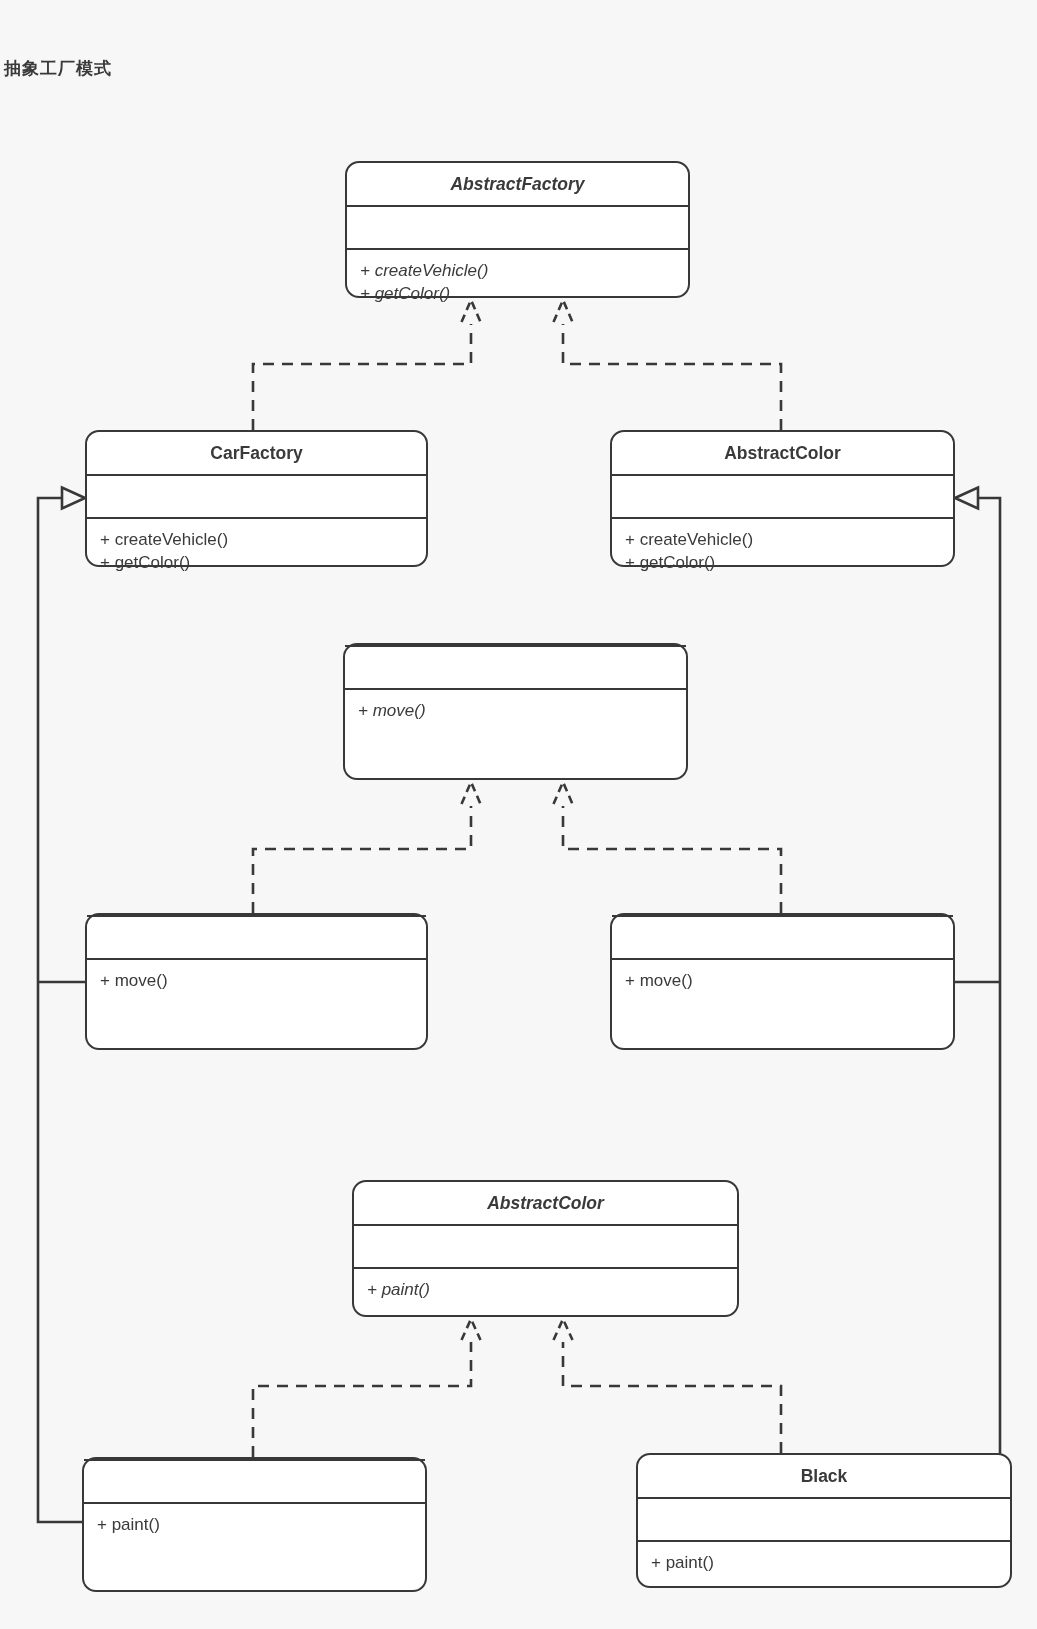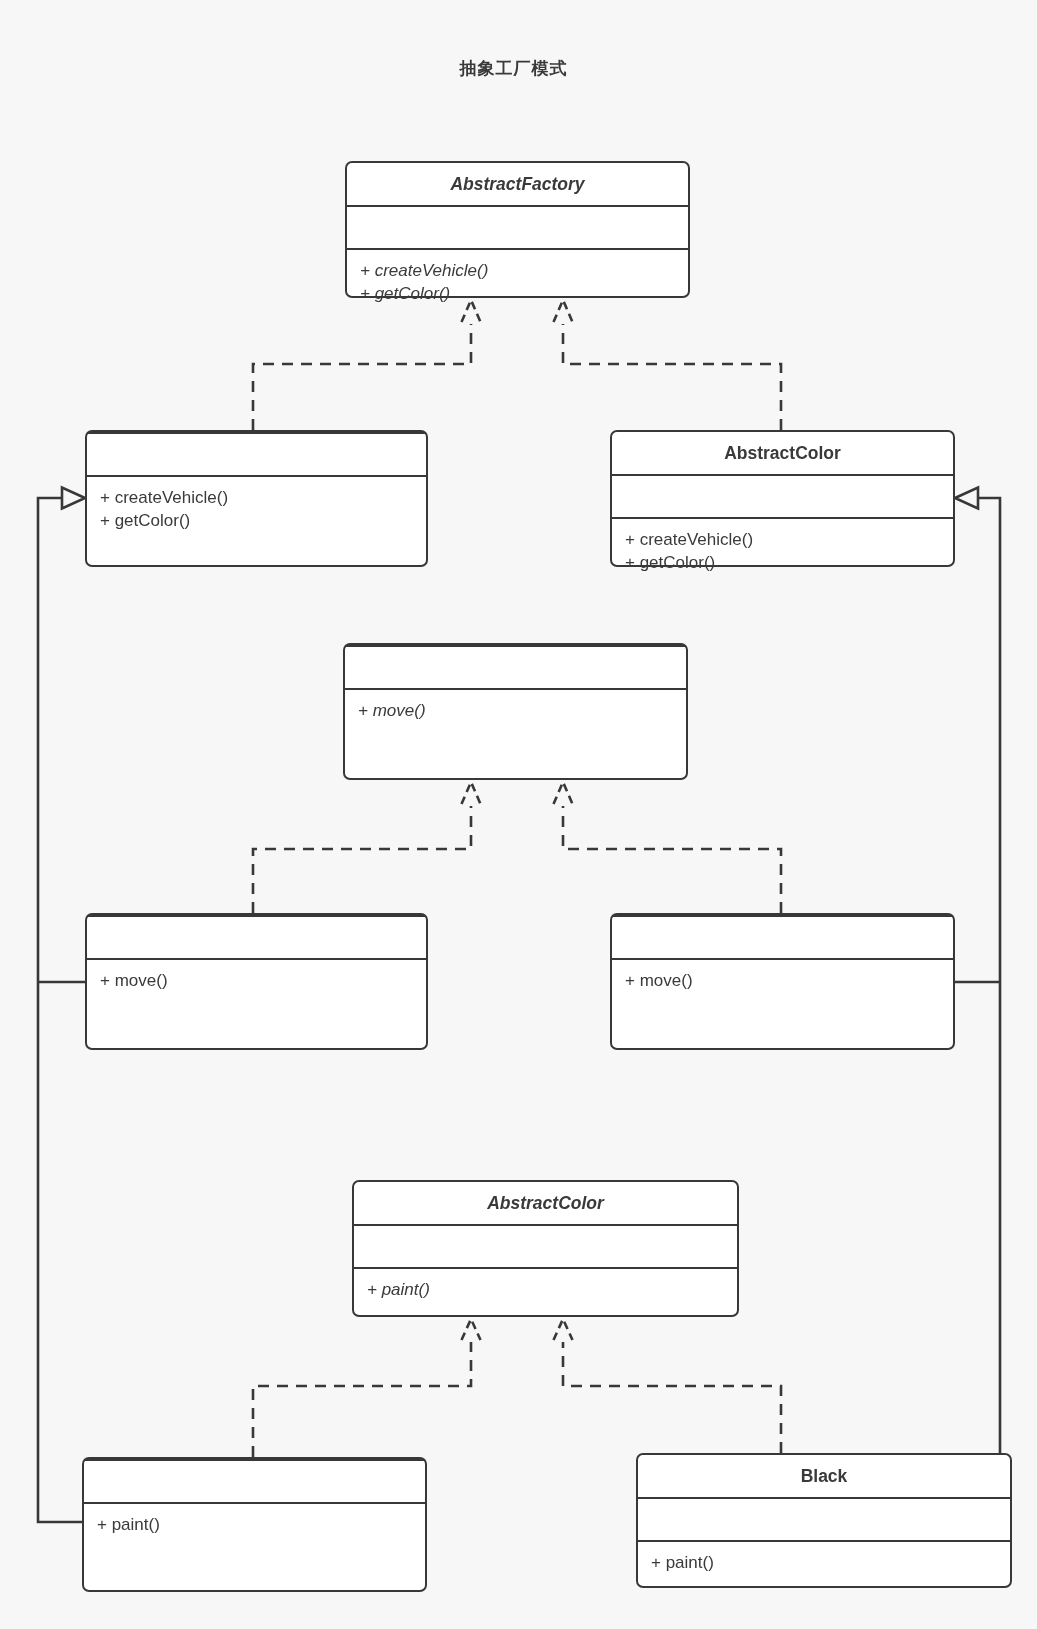--- a/index.html
+++ b/index.html
@@ -6,32 +6,32 @@
   body{
     width:1037px;height:1629px;
     background:#f7f7f7;
     font-family:"Liberation Sans","DejaVu Sans",sans-serif;
     color:#3a3a3a;
     position:relative;
     overflow:hidden;
   }
   .canvas{position:absolute;left:0;top:0;width:1037px;height:1629px;}
   .diagram-title{
-    position:absolute;left:16px;top:57px;width:995px;
-    text-align:center;font-size:17px;font-weight:700;color:#3a3a3a;
+    position:absolute;left:4px;top:57px;width:995px;
+    font-size:17px;font-weight:700;color:#3a3a3a;
     letter-spacing:1px;
   }
   svg.connectors{position:absolute;left:0;top:0;pointer-events:none;}
   .solid{fill:none;stroke:#383838;stroke-width:2.6;}
   .dash{fill:none;stroke:#383838;stroke-width:2.6;stroke-dasharray:11 8;}
   .dash-arrow{fill:none;stroke:#383838;stroke-width:2.6;stroke-dasharray:8 5;}
   .tri{fill:#f7f7f7;stroke:#383838;stroke-width:2.6;stroke-linejoin:miter;}
   .uml{
     position:absolute;background:#ffffff;
-    border:2.6px solid #383838;border-radius:7px;
+    border:2.6px solid #383838;border-radius:14px;
     box-sizing:border-box;display:flex;flex-direction:column;
   }
   .sec-name{
     height:42px;line-height:42px;text-align:center;
     font-weight:700;font-size:17.5px;color:#3a3a3a;flex:0 0 auto;
   }
   .sec-attrs{
     height:41px;flex:0 0 auto;
     border-top:2.6px solid #383838;border-bottom:2.6px solid #383838;
   }
@@ -96,20 +96,21 @@
   <div class="uml" style="left:345px;top:161px;width:345px;height:137px">
     <div class="sec-name italic">AbstractFactory</div>
     <div class="sec-attrs"></div>
     <div class="sec-methods italic">
       <div>+ createVehicle()</div>
       <div>+ getColor()</div>
     </div>
   </div>
 
   <div class="uml" style="left:85px;top:430px;width:343px;height:137px">
+    <div class="sec-name">CarFactory</div>
     <div class="sec-attrs"></div>
     <div class="sec-methods">
       <div>+ createVehicle()</div>
       <div>+ getColor()</div>
     </div>
   </div>
 
   <div class="uml" style="left:610px;top:430px;width:345px;height:137px">
     <div class="sec-name">AbstractColor</div>
     <div class="sec-attrs"></div>

